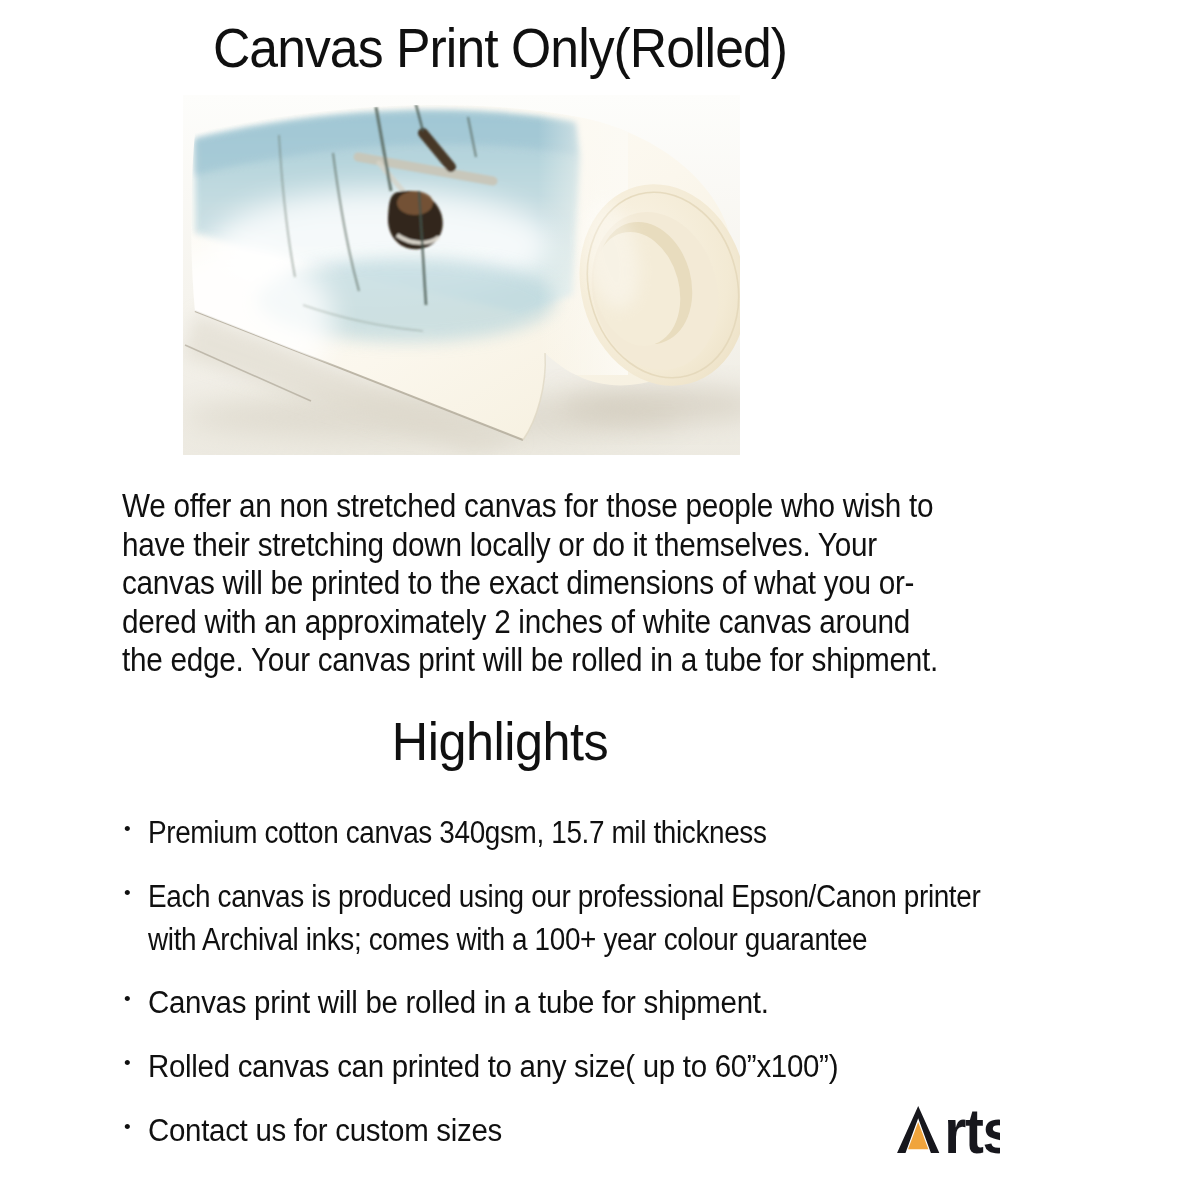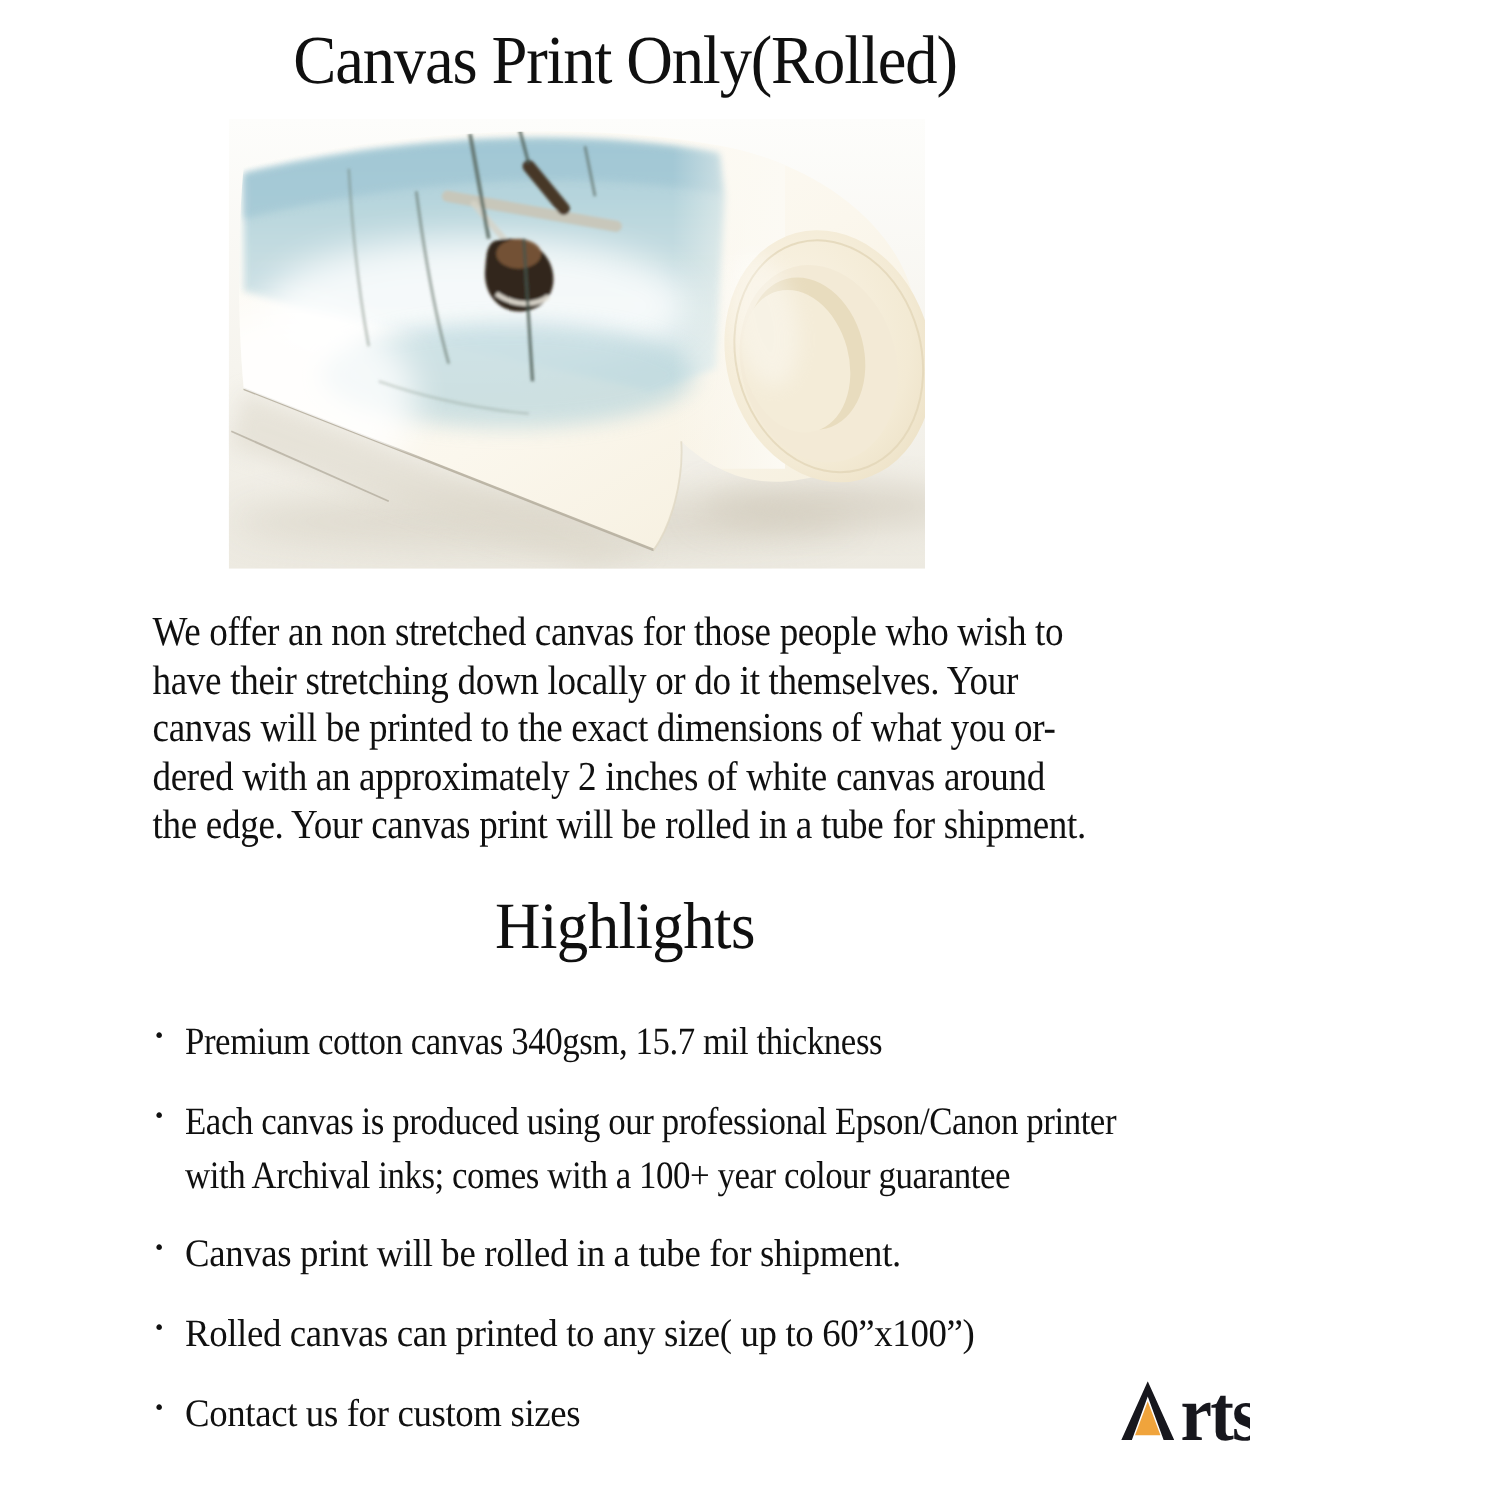--- a/index.html
+++ b/index.html
@@ -1,18 +1,18 @@
 <!DOCTYPE html>
 <html><head>
 <meta charset="utf-8">
 <style>
   html,body{margin:0;padding:0;background:#ffffff;}
   .page{
     position:relative;width:1000px;height:1200px;background:#ffffff;overflow:hidden;
-    font-family:Liberation Serif, serif;color:#101010;
+    font-family:Liberation Sans, sans-serif;color:#101010;
   }
   .page-title{
     position:absolute;top:16px;left:0;width:100%;text-align:center;
     font-size:55px;font-weight:400;letter-spacing:-1px;
     transform:scaleX(.94);white-space:nowrap;
   }
   .photo{position:absolute;left:183px;top:95px;width:557px;height:360px;}
   .photo svg{display:block;width:100%;height:100%;}
   .description{
     position:absolute;left:122px;top:487px;width:1150px;

